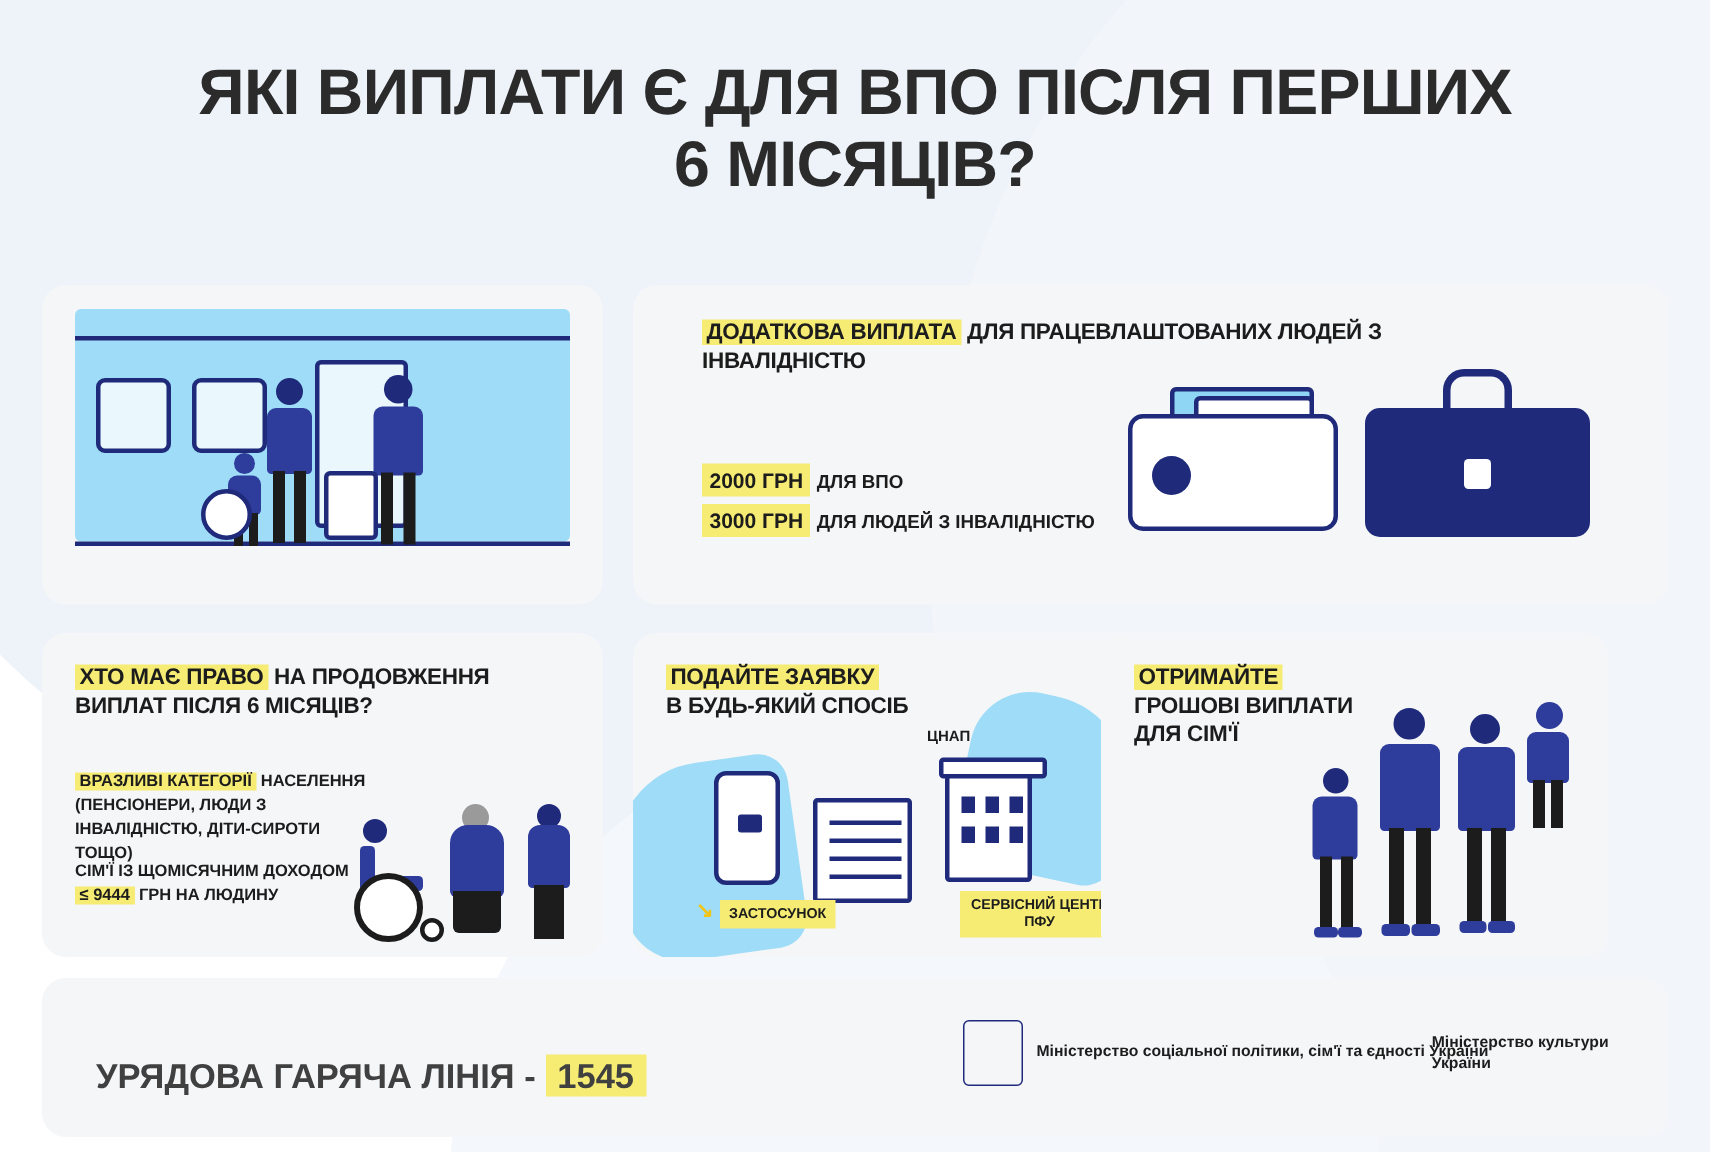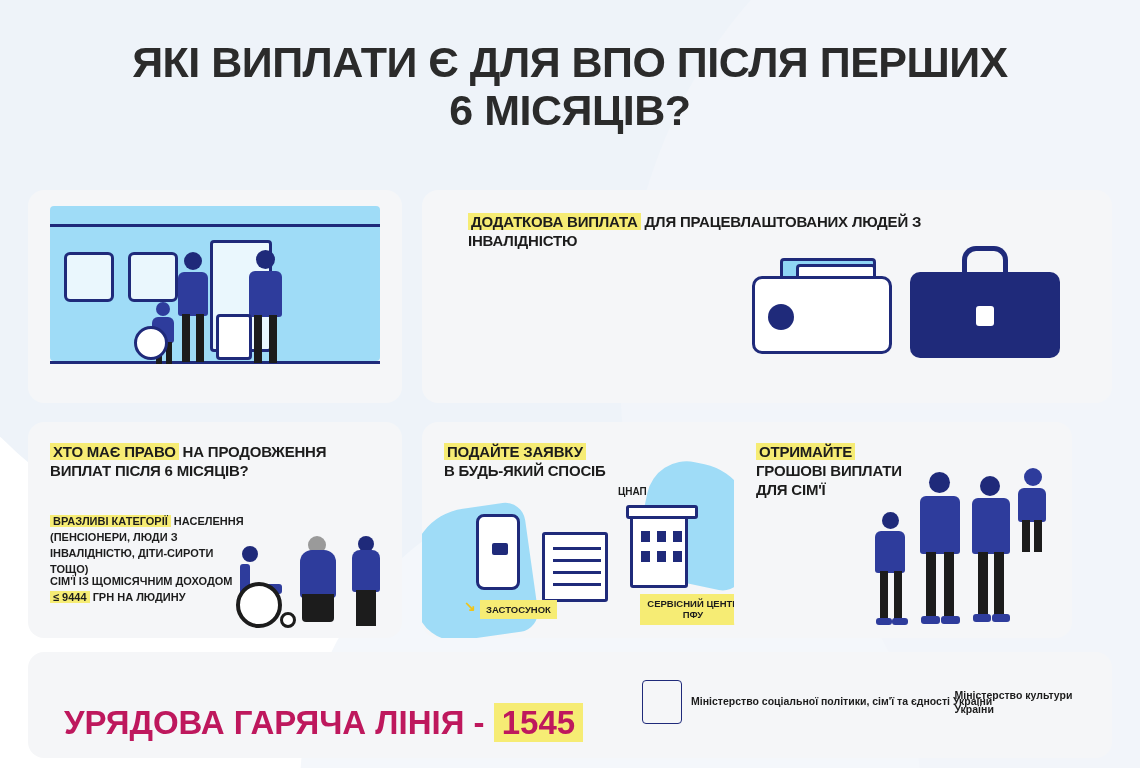--- a/index.html
+++ b/index.html
@@ -234,21 +234,21 @@
     font-size: 10px; font-weight: bold; color: #1c1c1c; text-transform: uppercase;
   }
   .arrow { position: absolute; color: #f0c419; font-size: 14px; font-weight: bold; }
 
   
   .get-head { position: absolute; left: 22px; top: 20px; width: 150px; }
   .family { position: absolute; right: 10px; bottom: 8px; width: 190px; height: 180px; }
 
   
   .f-line1 { position: absolute; left: 36px; top: 22px; font-size: 20px; font-weight: bold; color: #1c1c1c; text-transform: uppercase; }
-  .f-line2 { position: absolute; left: 36px; top: 52px; font-size: 33px; font-weight: bold; color: #be185d; text-transform: uppercase; }
+  .f-line2 { position: absolute; left: 36px; top: 52px; font-size: 23px; font-weight: bold; color: #404040; text-transform: uppercase; }
   .f-line2 .num { background: #f6ec74; padding: 1px 8px; }
   .logo { position: absolute; display: flex; align-items: center; gap: 9px; }
   .logo .tryz {
     width: 30px; height: 38px;
     display: flex; align-items: center; justify-content: center;
     color: #1f2a7a; font-size: 26px; line-height: 1;
   }
   .logo .tbox { border: 1.5px solid #1f2a7a; border-radius: 4px; padding: 2px 4px; }
   .logo .ltxt { font-size: 10.5px; font-weight: bold; color: #1c1c1c; line-height: 1.32; }
   .logo-min { left: 614px; top: 28px; }
@@ -303,20 +303,28 @@
 
           <div class="bag-round" style="left:84px; top:120px; width:34px; height:34px;"></div>
           <div class="bag" style="left:166px; top:108px; width:36px; height:46px;"></div>
         </div>
       </div>
 
       <div class="card card-addpay">
         <div class="addpay-head hd">
           <span class="hl">ДОДАТКОВА ВИПЛАТА</span><span> ДЛЯ ПРАЦЕВЛАШТОВАНИХ ЛЮДЕЙ З ІНВАЛІДНІСТЮ</span>
         </div>
+        <div class="addpay-rows">
+          <div class="pay-row">
+            <span class="amt">2000 ГРН</span><span class="lbl">ДЛЯ ВПО</span>
+          </div>
+          <div class="pay-row">
+            <span class="amt">3000 ГРН</span><span class="lbl">ДЛЯ ЛЮДЕЙ З ІНВАЛІДНІСТЮ</span>
+          </div>
+        </div>
 
         <div class="wallet">
           <div class="cash1"></div>
           <div class="cash2"></div>
           <div class="body"></div>
           <div class="clasp"></div>
         </div>
         <div class="brief">
           <div class="handle"></div>
           <div class="case"></div>

